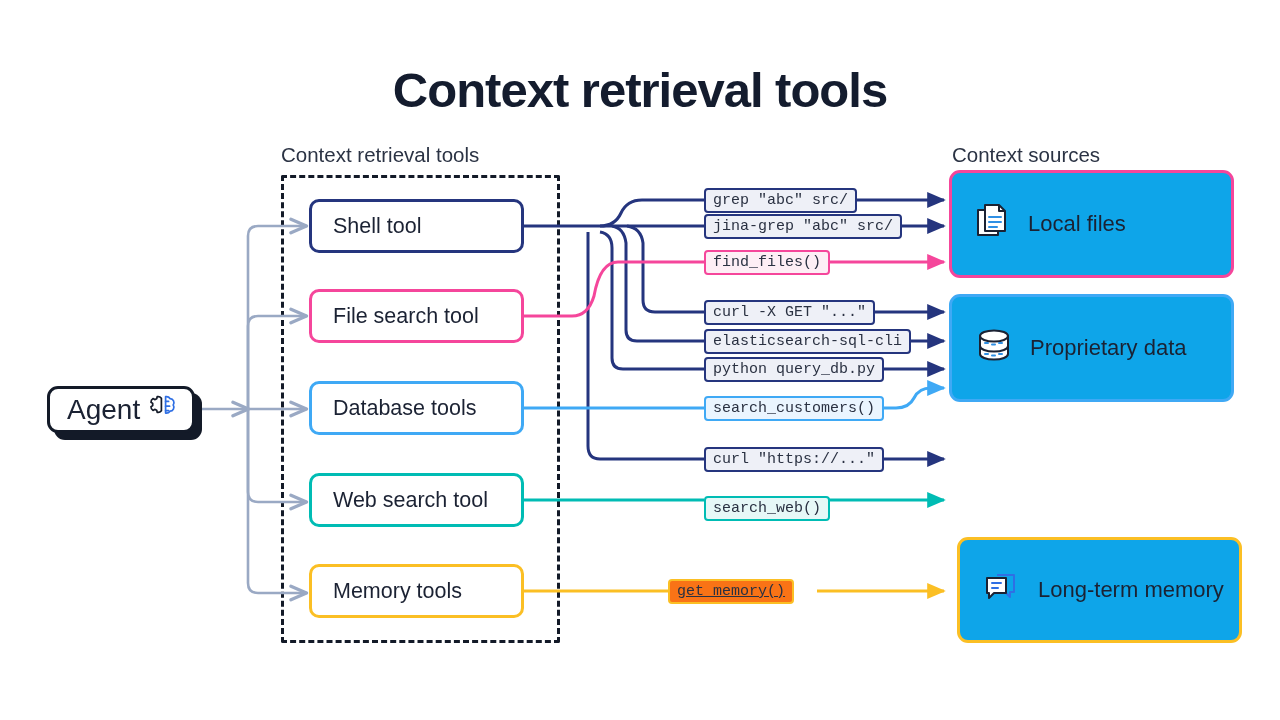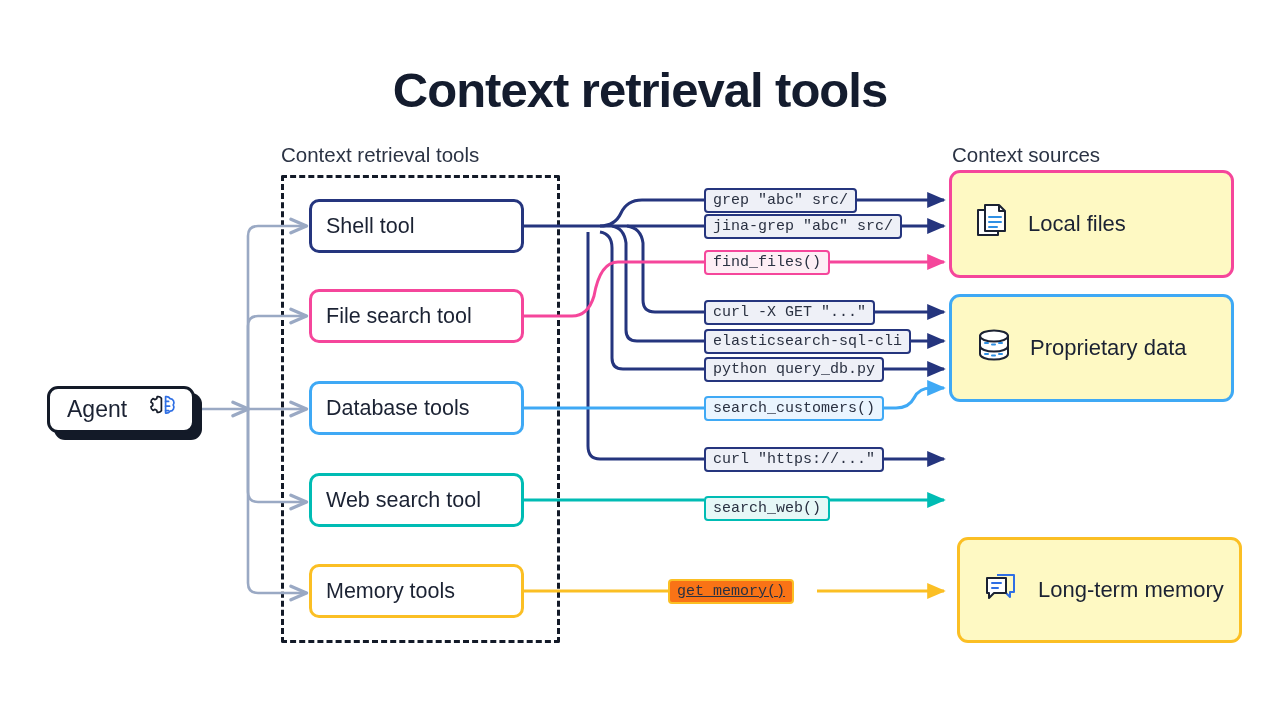--- a/index.html
+++ b/index.html
@@ -24,47 +24,47 @@
   .dashbox{
     position:absolute;left:281px;top:175px;width:279px;height:468px;
     border:3px dashed #131a28;box-sizing:border-box;border-radius:2px;
   }
 
   svg.wires{position:absolute;left:0;top:0;width:1280px;height:720px;overflow:visible;}
 
   .toolbox{
     position:absolute;box-sizing:border-box;background:#fff;
     border:3px solid #000;border-radius:10px;
-    display:flex;align-items:center;padding-left:14px;
+    display:flex;align-items:center;padding-left:21px;
     font-size:21.5px;color:#1b2233;
   }
 
   .srcbox{
-    position:absolute;box-sizing:border-box;background:#fef9c3;
+    position:absolute;box-sizing:border-box;background:#0ea5e9;
     border:3px solid #000;border-radius:11px;
     display:flex;align-items:center;padding-left:24px;gap:18px;
     font-size:22px;color:#1b2233;
   }
   .srcbox .ic{flex:0 0 auto;display:block;}
 
   .cmd{
     position:absolute;box-sizing:border-box;
     border:2px solid #000;border-radius:4px;
     font-family:"Liberation Mono","DejaVu Sans Mono",monospace;
     font-size:15px;color:#2a3142;
     display:flex;align-items:center;justify-content:center;
     padding:0 7px;height:25px;white-space:nowrap;letter-spacing:0px;
   }
 
   .agent{
     position:absolute;left:47px;top:386px;width:148px;height:47px;
     box-sizing:border-box;background:#fff;border:3px solid #131a28;
     border-radius:11px;display:flex;align-items:center;
     justify-content:space-between;padding:0 14px 0 17px;
-    font-size:23px;color:#1b2233;z-index:3;
+    font-size:28px;color:#1b2233;z-index:3;
   }
   .agent-shadow{
     position:absolute;left:54px;top:393px;width:148px;height:47px;
     background:#131a28;border-radius:11px;z-index:2;
   }
 </style>
 </head>
 <body>
 
 <div id="stage">

